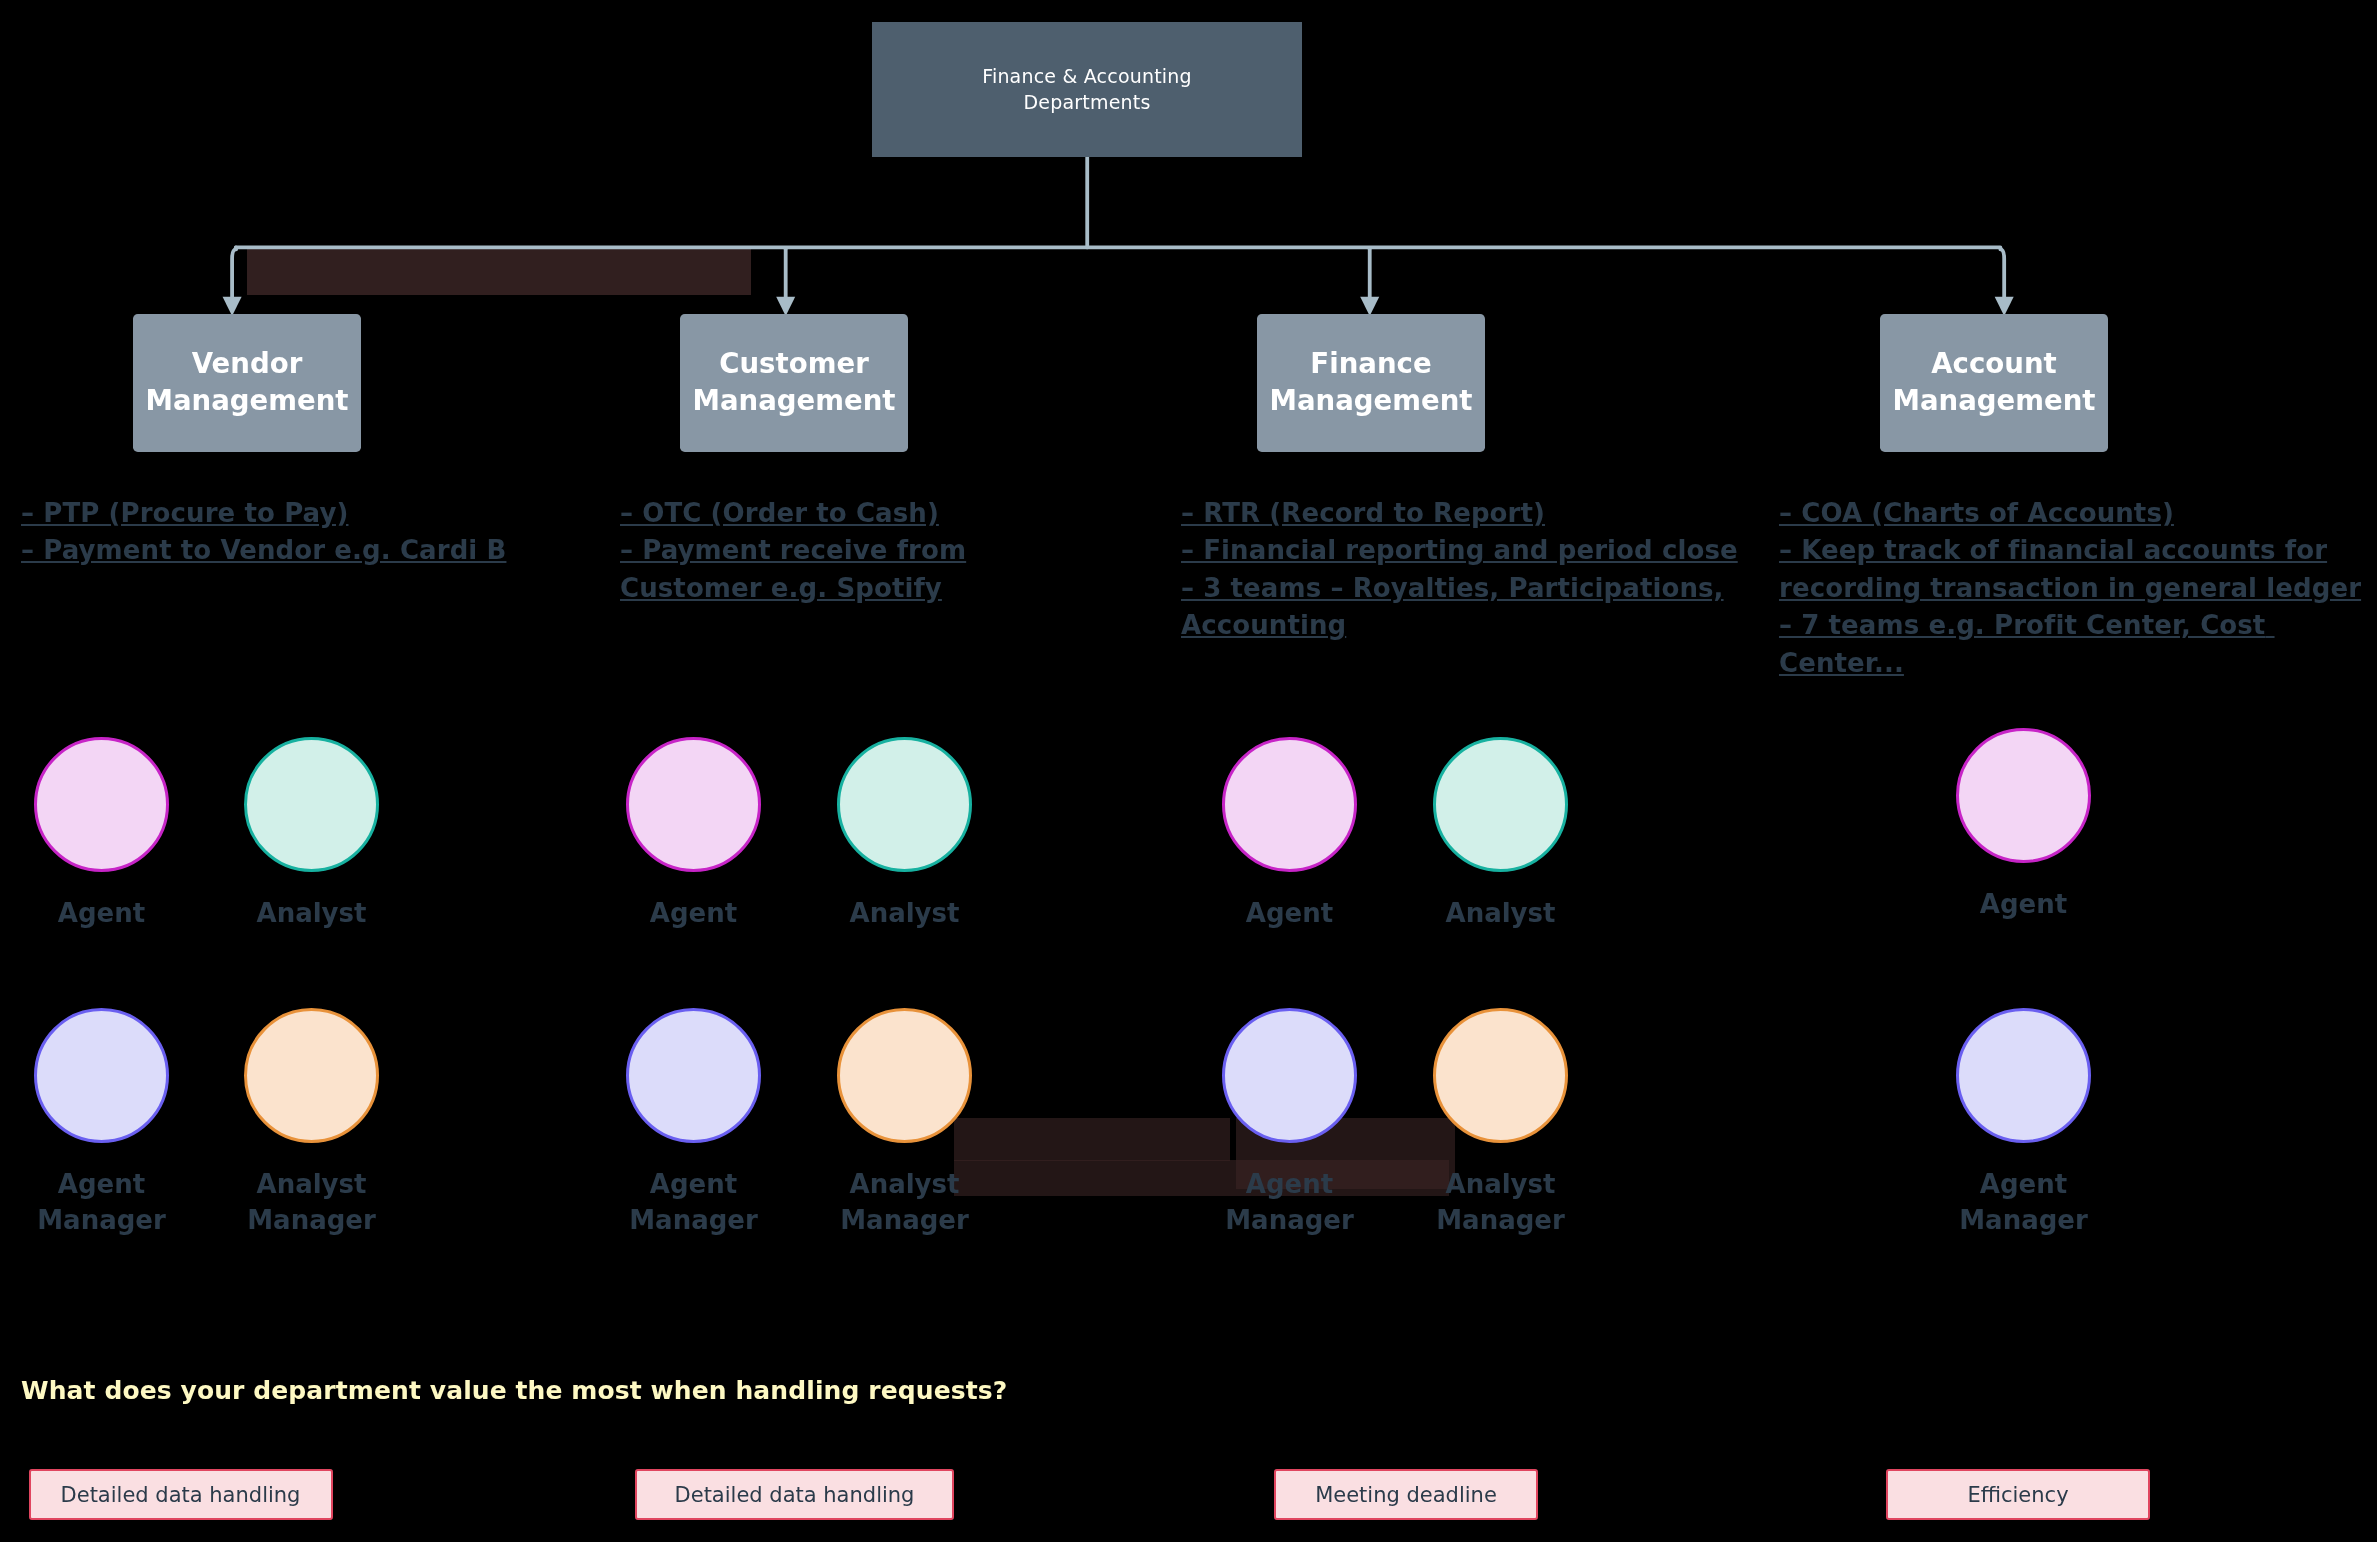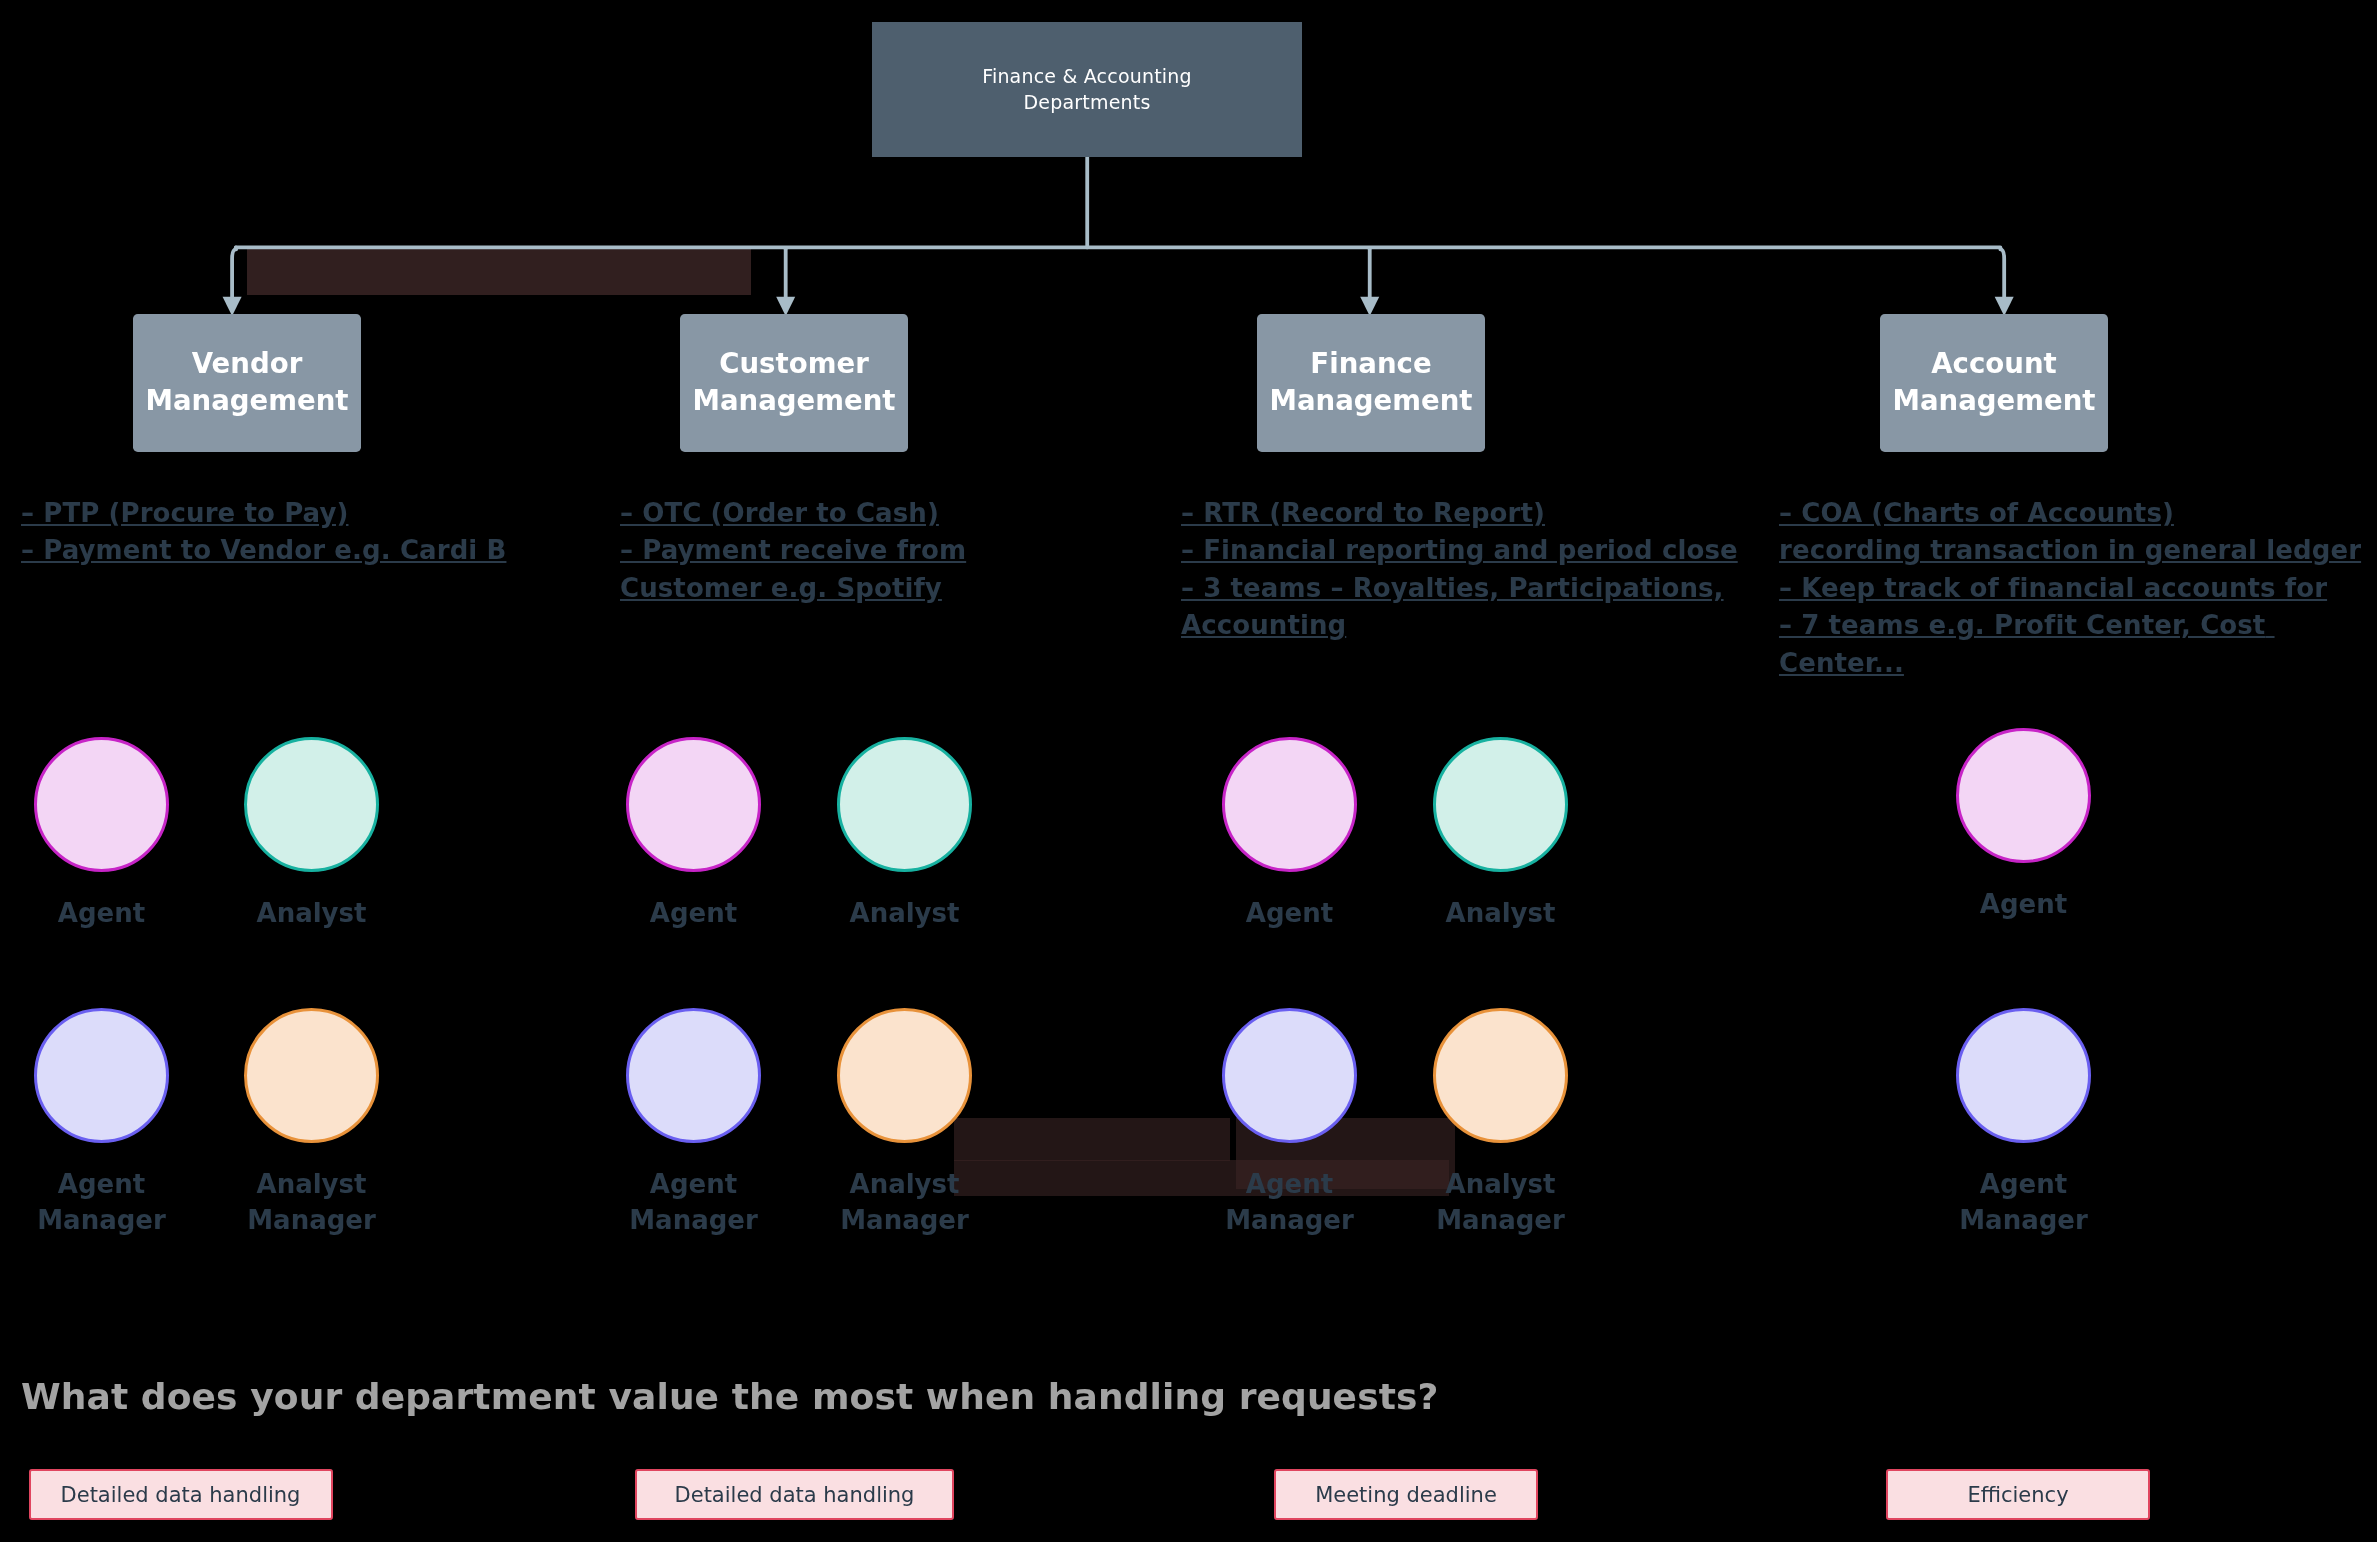--- a/index.html
+++ b/index.html
@@ -110,22 +110,22 @@
   .c-pink   { background: #f3d6f5; border-color: #c724c7; }
   .c-teal   { background: #d2f0e9; border-color: #17b1a0; }
   .c-peri   { background: #dcdcfa; border-color: #6a5ff0; }
   .c-peach  { background: #fbe3cd; border-color: #e8923a; }
 
   
   .question {
     position: absolute;
     left: 21px;
     top: 1376px;
-    color: #a3a3a3;
-    font-size: 36px;
+    color: #fef9c3;
+    font-size: 25px;
     font-weight: 600;
     letter-spacing: 0.1px;
     white-space: nowrap;
   }
 
   
   .badge {
     position: absolute;
     top: 1469px;
     height: 51px;
@@ -209,22 +209,22 @@
 
   <div class="desc-block" style="left:1181px; width:590px;">
     <span class="desc-line">– RTR (Record to Report)</span>
     <span class="desc-line">– Financial reporting and period close</span>
     <span class="desc-line">– 3 teams – Royalties, Participations,</span>
     <span class="desc-line">Accounting</span>
   </div>
 
   <div class="desc-block" style="left:1779px; width:590px;">
     <span class="desc-line">– COA (Charts of Accounts)</span>
+    <span class="desc-line">– Keep track of financial accounts for</span>
     <span class="desc-line">recording transaction in general ledger</span>
-    <span class="desc-line">– Keep track of financial accounts for</span>
     <span class="desc-line">– 7 teams e.g. Profit Center, Cost Center...</span>
   </div>
 
   <div class="persona" style="left:34px; top:737px;">
     <div class="persona-circle c-pink"></div>
     <div class="persona-label">Agent</div>
   </div>
   <div class="persona" style="left:244px; top:737px;">
     <div class="persona-circle c-teal"></div>
     <div class="persona-label">Analyst</div>

